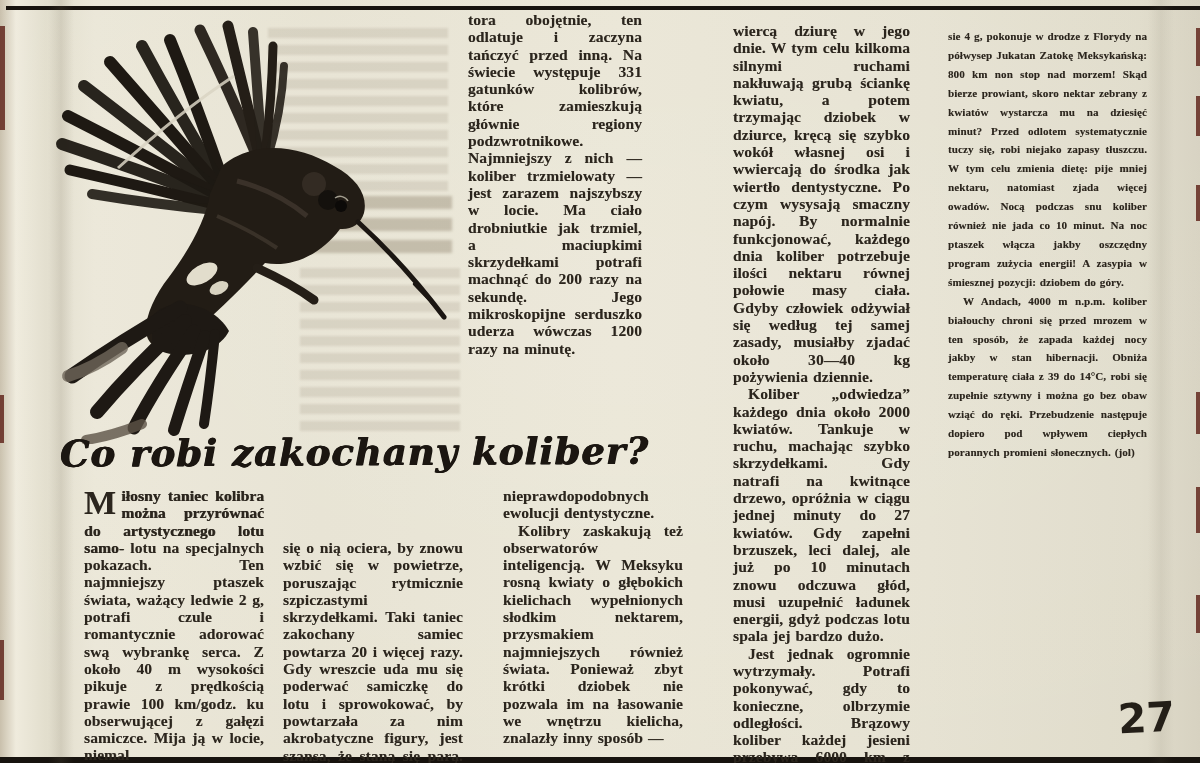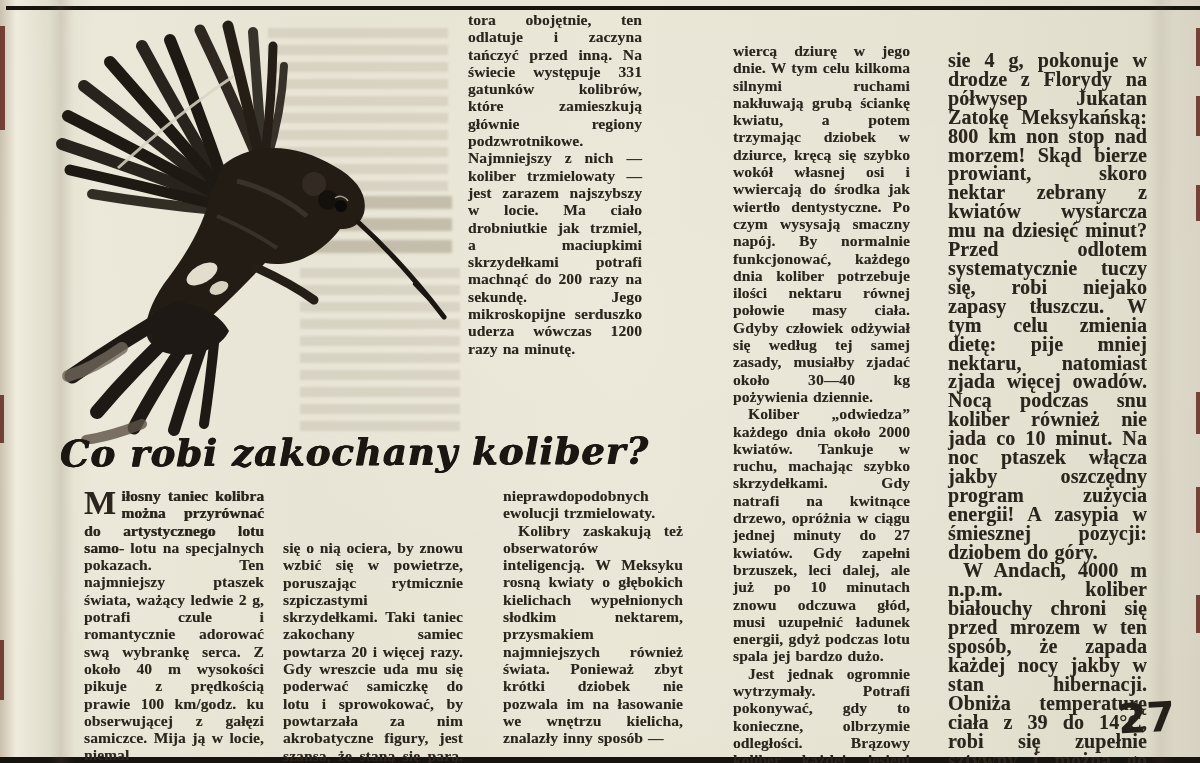--- a/index.html
+++ b/index.html
@@ -21,22 +21,22 @@
     background:repeating-linear-gradient(180deg,rgba(108,94,70,.30) 0 13px,rgba(0,0,0,0) 13px 22px);}
   .col{
     position:absolute;text-align:justify;color:#2b251d;
     font-weight:700;font-size:15.5px;line-height:17.3px;
     letter-spacing:.1px;word-spacing:1px;
     text-shadow:.3px .3px 0 rgba(43,37,29,.35);
   }
   .col p{margin:0;}
   .col p + p{text-indent:15px;}
   #colA{left:468px;top:11px;width:174px;height:420px;}
-  #colB{left:733px;top:22px;width:177px;height:694px;margin-top:20px;}
-  #colC{left:948px;top:27px;width:199px;height:682px;font-size:20px;line-height:18.9px;margin-top:24px;}
+  #colB{left:733px;top:22px;width:177px;height:694px;}
+  #colC{left:948px;top:27px;width:199px;height:682px;font-size:11px;line-height:18.9px;}
   #colD{left:84px;top:487px;width:180px;height:222px;}
   #colE{left:283px;top:503px;width:180px;height:222px;margin-top:36px;}
   #colF{left:503px;top:487px;width:180px;height:230px;}
   .dropcap{float:left;font-size:34px;line-height:27px;padding:2px 5px 0 0;font-weight:700;}
   .lead{text-shadow:.6px .4px 0 rgba(25,20,14,.8);margin-top:14px;}
   #title{
     position:absolute;left:60px;top:430px;width:680px;color:#1b1611;
     font-family:"DejaVu Serif",serif;font-style:italic;font-weight:bold;
     font-size:37px;letter-spacing:1px;white-space:nowrap;
     text-shadow:.7px 0 0 #1b1611,-.4px 0 0 #1b1611;
@@ -131,19 +131,19 @@
     </div>
 
   <div class="col" id="colD">
     <p><span class="dropcap">M</span><span class="lead">iłosny taniec kolibra można przyrównać do artystycznego lotu samo-</span> <span>lotu na specjalnych pokazach. Ten najmniejszy ptaszek świata, ważący ledwie 2 g, potrafi czule i romantycznie adorować swą wybrankę serca. Z około 40 m wysokości pikuje z prędkością prawie 100 km/godz. ku obserwującej z gałęzi samiczce. Mija ją w locie, niemal</span></p>
   </div>
 
   <div class="col" id="colE">
       <p>się o nią ociera, by znowu wzbić się w powietrze, poruszając rytmicznie szpiczastymi skrzydełkami. Taki taniec zakochany samiec powtarza 20 i więcej razy. Gdy wreszcie uda mu się poderwać samiczkę do lotu i sprowokować, by powtarzała za nim akrobatyczne figury, jest szansa, że staną się parą. Jeśli samiczka patrzy na wysiłki adora-</p>
     </div>
   <div class="col" id="colF">
-      <p>nieprawdopodobnych ewolucji trzmielowaty.</p>
+      <p>nieprawdopodobnych ewolucji dentystyczne.</p>
       <p>Kolibry zaskakują też obserwatorów inteligencją. W Meksyku rosną kwiaty o głębokich kielichach wypełnionych słodkim nektarem, przysmakiem najmniejszych również świata. Ponieważ zbyt krótki dziobek nie pozwala im na łasowanie we wnętrzu kielicha, znalazły inny sposób —</p>
     </div>
 
   <div id="pageNumber">27</div>
 
 </div>
 
 </body></html>

